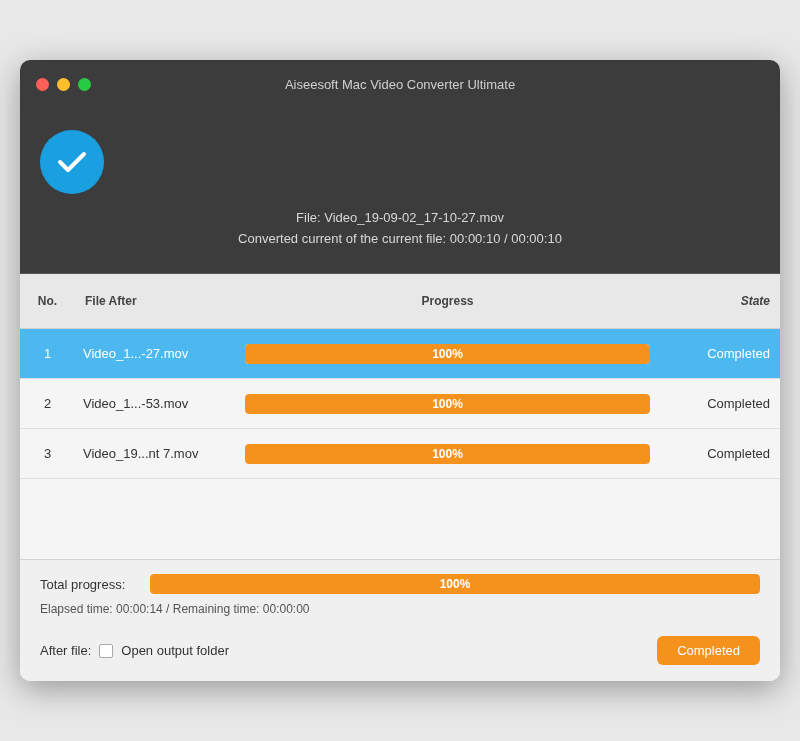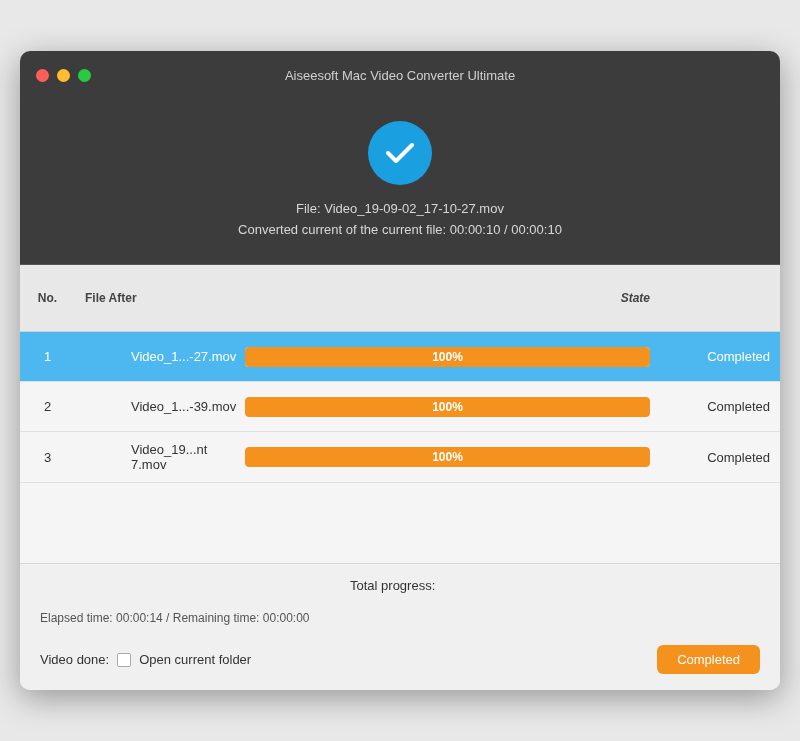--- a/index.html
+++ b/index.html
@@ -46,21 +46,20 @@
     .wc-max { background: #28ca41; }
     .titlebar-title {
       color: #d0d0d0;
       font-size: 13px;
       font-weight: 500;
     }
     .header-section {
       background: #3c3c3c;
       display: flex;
       flex-direction: column;
-      align-items: center;
       padding: 20px 20px 24px;
       border-bottom: 1px solid #555;
     }
     .checkmark-circle {
       width: 64px;
       height: 64px;
       background: #1a9fe0;
       border-radius: 50%;
       display: flex;
       align-items: center;
@@ -79,21 +78,21 @@
     }
     .table-section {
       background: #f5f5f5;
       flex: 1;
     }
     .table-header {
       display: grid;
       grid-template-columns: 55px 160px 1fr 120px;
       background: #e8e8e8;
       border-bottom: 1px solid #d0d0d0;
-      padding: 22px 0;
+      padding: 16px 0;
     }
     .table-header-cell {
       font-size: 12px;
       font-weight: 600;
       color: #444;
       padding: 4px 10px;
     }
     .table-header-cell.center { text-align: center; }
     .table-header-cell.right { text-align: right; font-style: italic; }
     .table-row {
@@ -115,21 +114,20 @@
     .row-number {
       font-size: 13px;
       color: #333;
       padding: 0 10px;
       text-align: center;
     }
     .row-filename {
       font-size: 13px;
       color: #333;
       padding: 0 8px;
-      margin-left: 48px;
     }
     .row-progress {
       padding: 0 10px;
     }
     .progress-bar-container {
       background: #e0e0e0;
       border-radius: 4px;
       height: 20px;
       position: relative;
       overflow: hidden;
@@ -165,21 +163,20 @@
     .footer-section {
       background: #f0f0f0;
       border-top: 1px solid #d5d5d5;
       padding: 14px 20px 16px;
     }
     .total-progress-row {
       display: flex;
       align-items: center;
       gap: 10px;
       margin-bottom: 8px;
-      flex-direction: column;
     }
     .total-progress-label {
       font-size: 13px;
       color: #333;
       white-space: nowrap;
       min-width: 100px;
     }
     .total-progress-bar-container {
       flex: 1;
       background: #e0e0e0;
@@ -264,38 +261,39 @@
       <div>File: Video_19-09-02_17-10-27.mov</div>
       <div>Converted current of the current file: 00:00:10 / 00:00:10</div>
     </div>
   </div>
 
   <div class="table-section">
 
     <div class="table-header">
       <div class="table-header-cell center">No.</div>
       <div class="table-header-cell">File After</div>
+      <div class="table-header-cell center">Progress</div>
       <div class="table-header-cell right">State</div>
     </div>
 
     <div class="table-row selected">
       <div class="row-number">1</div>
       <div class="row-filename">Video_1...-27.mov</div>
       <div class="row-progress">
         <div class="progress-bar-container">
           <div class="progress-bar-fill" style="width:100%"></div>
           <span class="progress-label">100%</span>
         </div>
       </div>
       <div class="row-state">Completed</div>
     </div>
 
     <div class="table-row">
       <div class="row-number">2</div>
-      <div class="row-filename">Video_1...-39.mov</div>
+      <div class="row-filename">Video_1...-53.mov</div>
       <div class="row-progress">
         <div class="progress-bar-container">
           <div class="progress-bar-fill" style="width:100%"></div>
           <span class="progress-label">100%</span>
         </div>
       </div>
       <div class="row-state">Completed</div>
     </div>
 
     <div class="table-row">
@@ -320,20 +318,20 @@
       <div class="total-progress-bar-container">
         <div class="total-progress-bar-fill"></div>
         <span class="total-progress-text">100%</span>
       </div>
     </div>
 
     <div class="elapsed-row">Elapsed time: 00:00:14 / Remaining time: 00:00:00</div>
 
     <div class="after-done-row">
       <div class="after-done-left">
-        <span>Video done:</span>
+        <span>After file:</span>
         <span class="checkbox"></span>
-        <span>Open current folder</span>
+        <span>Open output folder</span>
       </div>
       <button class="completed-btn">Completed</button>
     </div>
   </div>
 </div>
 
 </body></html>

